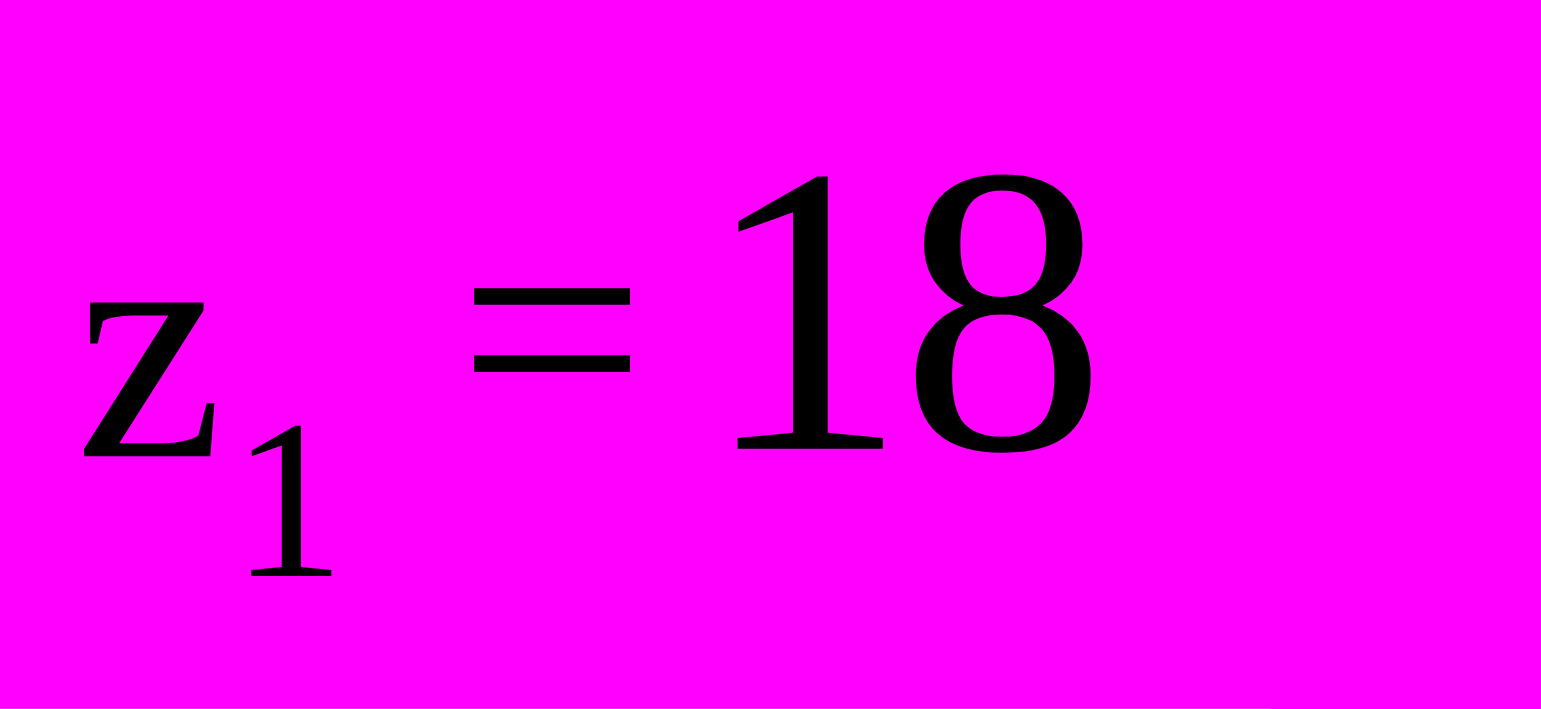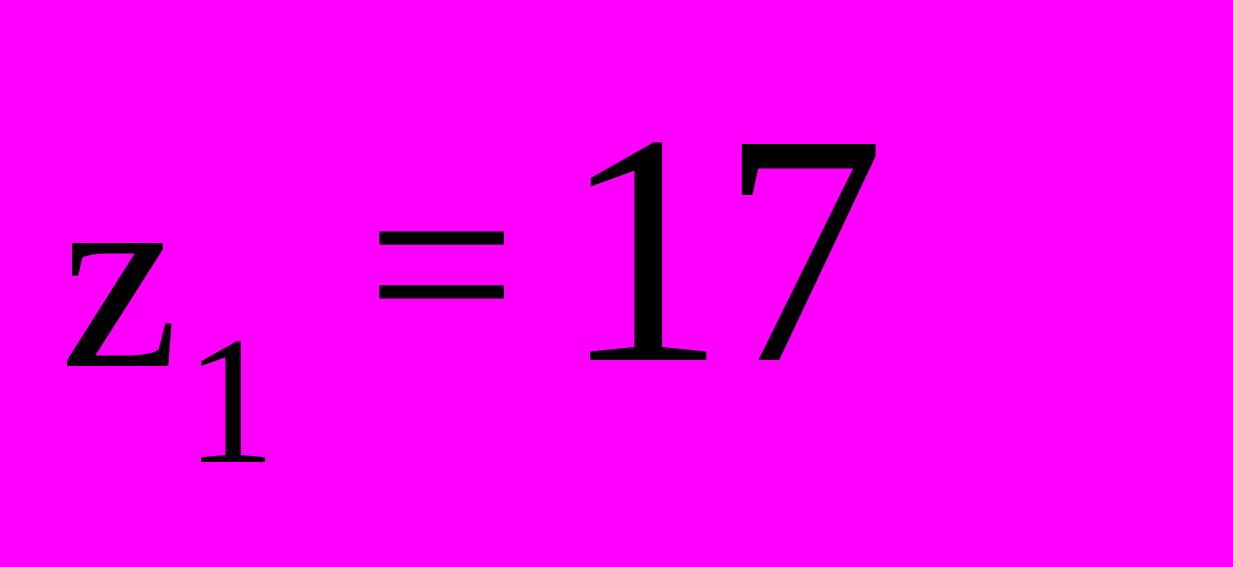--- a/index.html
+++ b/index.html
@@ -65,15 +65,15 @@
 </head>
 <body>
 
 <div id="equation-canvas">
   <div class="formula">
     <span class="var-block">
       <span class="var-base">z</span>
       <span class="var-sub">1</span>
     </span>
     <span class="operator">=</span>
-    <span class="value">17</span>
+    <span class="value">18</span>
   </div>
 </div>
 
 </body></html>

